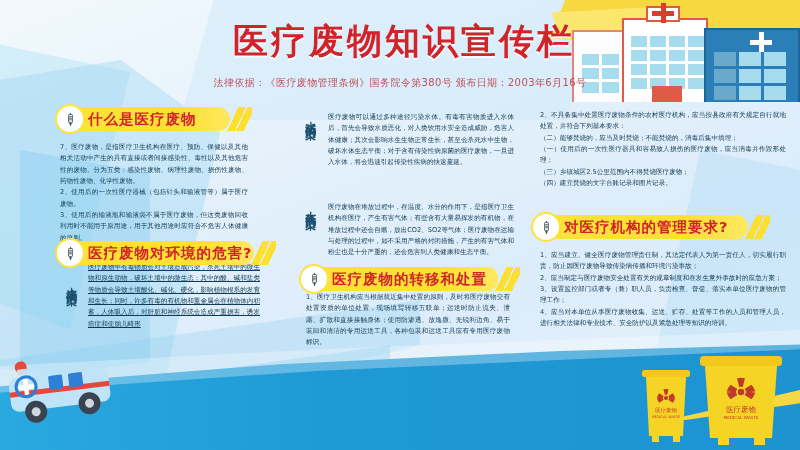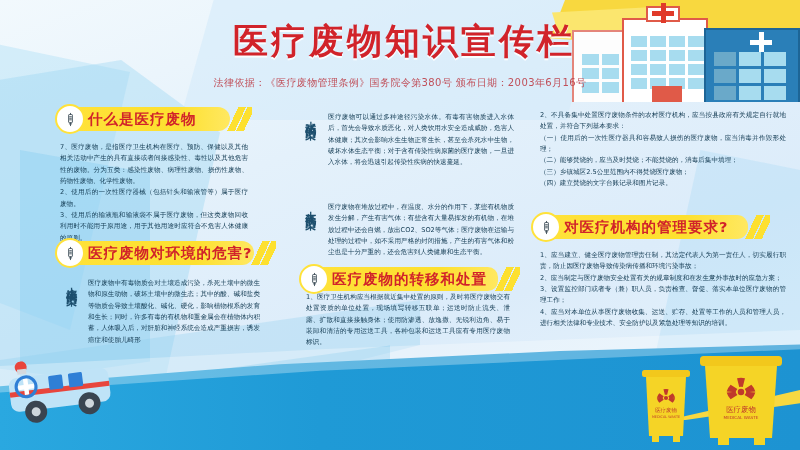--- a/index.html
+++ b/index.html
@@ -234,32 +234,32 @@
             <line x1="10" y1="7.5" x2="14" y2="7.5"></line>
             <line x1="10" y1="10" x2="14" y2="10"></line>
             <line x1="10" y1="12.5" x2="14" y2="12.5"></line>
           </g>
         </svg>
       </div>
       <span class="sec-title">医疗废物对环境的危害?</span>
     </div>
   </div>
   <div class="vlabel" style="left:64px; top:278px; height:76px;">土壤的污染</div>
-  <div class="body-txt" style="left:88px; top:278px; width:172px;">
+  <div class="body-txt" style="left:88px; top:262px; width:172px;text-decoration:underline;">
     <p>医疗废物中有毒物质会对土壤造成污染，杀死土壤中的微生物和原生动物，破坏土壤中的微生态；其中的酸、碱和盐类等物质会导致土壤酸化、碱化、硬化，影响植物根系的发育和生长；同时，许多有毒的有机物和重金属会在植物体内积蓄，人体吸入后，对肝脏和神经系统会造成严重损害，诱发癌症和使胎儿畸形</p>
   </div>
 
   <div class="vlabel" style="left:303px; top:112px; height:74px;">水域的污染</div>
   <div class="body-txt" style="left:328px; top:112px; width:186px;">
     <p>医疗废物可以通过多种途径污染水体。有毒有害物质进入水体后，首先会导致水质恶化，对人类饮用水安全造成威胁，危害人体健康；其次会影响水生生物正常生长，甚至会杀死水中生物，破坏水体生态平衡；对于含有传染性病原菌的医疗废物，一旦进入水体，将会迅速引起传染性疾病的快速蔓延。</p>
   </div>
 
   <div class="vlabel" style="left:303px; top:202px; height:74px;">大气的污染</div>
   <div class="body-txt" style="left:328px; top:202px; width:186px;">
-    <p>医疗废物在堆放过程中，在温度、水分的作用下，某些有机物质发生分解，产生有害气体；有些含有大量易挥发的有机物，在堆放过程中还会自燃，放出CO2、SO2等气体；医疗废物在运输与处理的过程中，如不采用严格的封闭措施，产生的有害气体和粉尘也是十分严重的，还会危害到人类健康和生态平衡。</p>
+    <p>医疗废物在堆放过程中，在温度、水分的作用下，是指医疗卫生机构在医疗，产生有害气体；有些含有大量易挥发的有机物，在堆放过程中还会自燃，放出CO2、SO2等气体；医疗废物在运输与处理的过程中，如不采用严格的封闭措施，产生的有害气体和粉尘也是十分严重的，还会危害到人类健康和生态平衡。</p>
   </div>
 
   <div class="sec-head" style="left:302px; top:266px;">
     <div class="sec-bar" style="width:196px;border-radius:10px;">
       <div class="sec-icon">
         <svg width="15" height="15" viewBox="0 0 24 24">
           <g stroke="#3a4a55" stroke-width="1.4" fill="none">
             <rect x="9" y="4" width="6" height="13" rx="1"></rect>
             <line x1="12" y1="1.5" x2="12" y2="4"></line>
             <line x1="9.5" y1="19" x2="14.5" y2="19"></line>
@@ -272,28 +272,28 @@
       </div>
       <span class="sec-title">医疗废物的转移和处置</span>
     </div>
   </div>
   <div class="body-txt" style="left:306px; top:292px; width:204px;">
     <p>1、医疗卫生机构应当根据就近集中处置的原则，及时将医疗废物交有处置资质的单位处置，现场填写转移五联单；运送时防止流失、泄露、扩散和直接接触身体；使用防渗透、放逸撒、无锐利边角、易于装卸和清洁的专用运送工具，各种包装和运送工具应有专用医疗废物标识。</p>
   </div>
 
   <div class="body-txt" style="left:540px; top:110px; width:246px;">
     <p>2、不具备集中处置医疗废物条件的农村医疗机构，应当按县政府有关规定自行就地处置，并符合下列基本要求：</p>
+    <p>（二）能够焚烧的，应当及时焚烧；不能焚烧的，消毒后集中填埋；</p>
     <p>（一）使用后的一次性医疗器具和容易致人损伤的医疗废物，应当消毒并作毁形处理；</p>
-    <p>（二）能够焚烧的，应当及时焚烧；不能焚烧的，消毒后集中填埋；</p>
     <p>（三）乡镇城区2.5公里范围内不得焚烧医疗废物；</p>
     <p>（四）建立焚烧的文字台账记录和图片记录。</p>
   </div>
 
   <div class="sec-head" style="left:534px; top:214px;">
-    <div class="sec-bar" style="width:214px;border-radius:11px;">
+    <div class="sec-bar" style="width:214px;">
       <div class="sec-icon">
         <svg width="15" height="15" viewBox="0 0 24 24">
           <g stroke="#3a4a55" stroke-width="1.4" fill="none">
             <rect x="9" y="4" width="6" height="13" rx="1"></rect>
             <line x1="12" y1="1.5" x2="12" y2="4"></line>
             <line x1="9.5" y1="19" x2="14.5" y2="19"></line>
             <line x1="12" y1="17" x2="12" y2="22.5"></line>
             <line x1="10" y1="7.5" x2="14" y2="7.5"></line>
             <line x1="10" y1="10" x2="14" y2="10"></line>
             <line x1="10" y1="12.5" x2="14" y2="12.5"></line>

